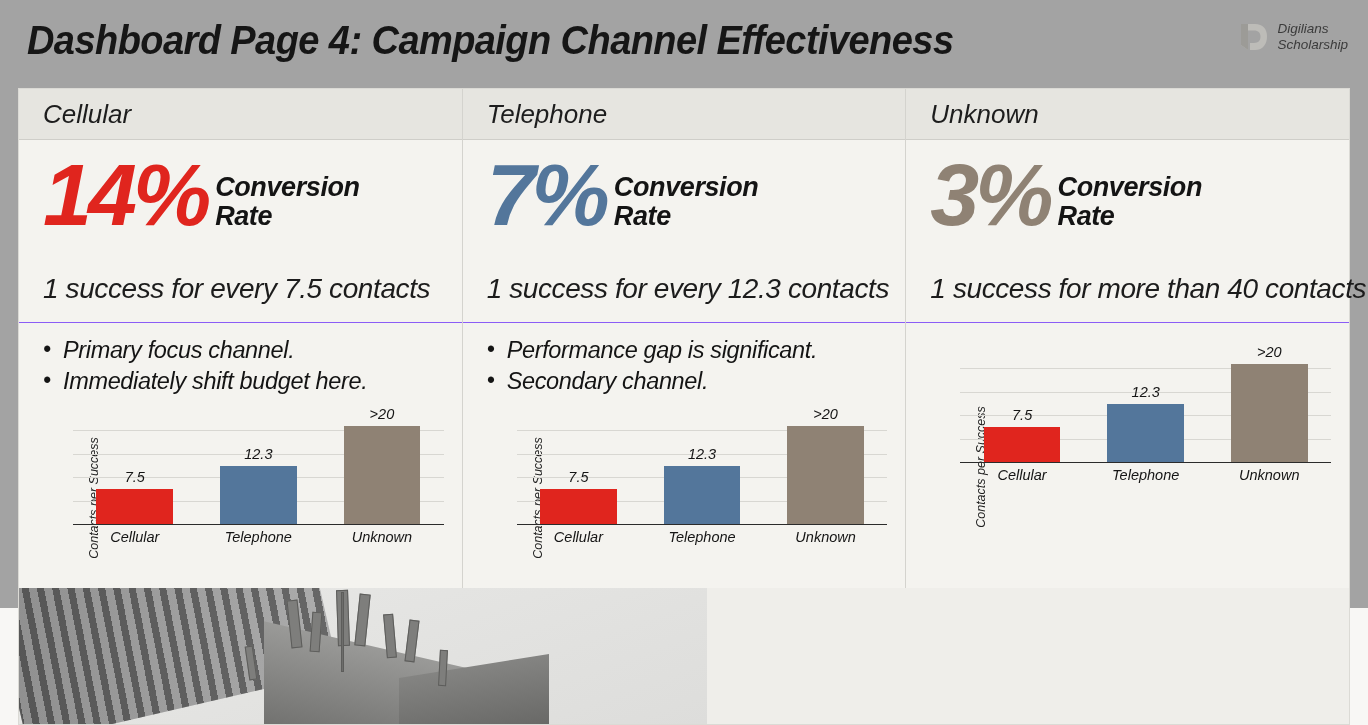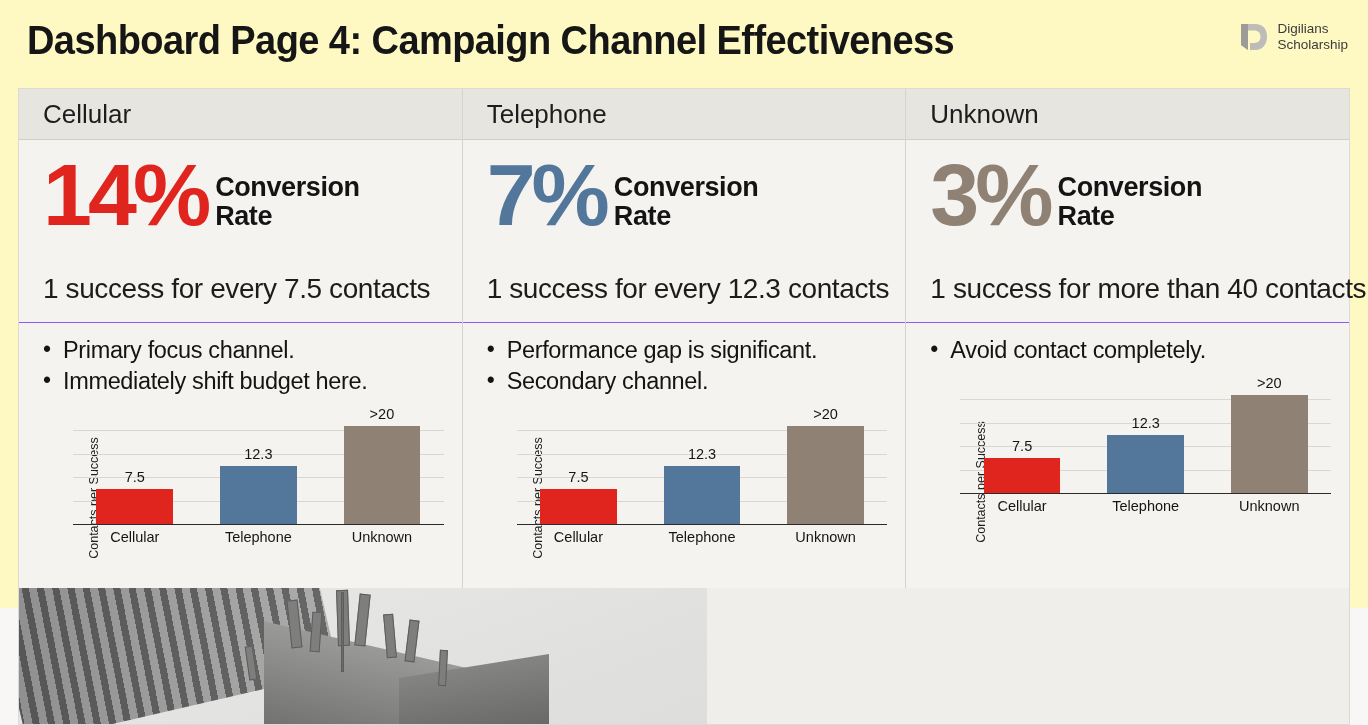--- a/index.html
+++ b/index.html
@@ -3,21 +3,21 @@
 <meta charset="utf-8">
 <style>
   * { margin:0; padding:0; box-sizing:border-box; }
   html,body{
     width:1368px; height:725px;
     background:#F8F7F5;
     font-family:"Liberation Sans","DejaVu Sans",sans-serif;
     overflow:hidden;
     -webkit-font-smoothing:antialiased;
   }
-  #page{ position:relative; width:1368px; height:608px; background:#fef9c3; }
+  #page{ position:relative; width:1368px; height:608px; background:#a3a3a3;font-style:italic; }
 
   
   #header{ position:absolute; left:0; top:0; width:1368px; height:84px; }
   #page-title{
     position:absolute; left:27px; top:18px;
     font-size:40px; font-weight:bold; color:#161616;
     letter-spacing:-.6px; white-space:nowrap;
     transform:scaleX(.95); transform-origin:left center;
   }
   #brand{ position:absolute; right:20px; top:21px; display:flex; align-items:flex-end; gap:9px; }
@@ -260,21 +260,20 @@
           <span class="stat-big" style="color:#8F8274">3%</span>
           <span class="stat-label">
             <span>Conversion</span><br>
             <span>Rate</span>
           </span>
         </div>
         <div class="stat-sub">1 success for more than 40 contacts</div>
       </div>
       <div class="card-body">
         <ul class="bullets">
-          <li>Avoid contact completely.</li>
         </ul>
         <div class="chart">
           <span class="y-axis-label">Contacts per Success</span>
           <div class="plot">
             <div class="gridlines">
                 <div style="top: 20%;"></div>
                 <div style="top: 40%;"></div>
                 <div style="top: 60%;"></div>
                 <div style="top: 80%;"></div>
               </div>

